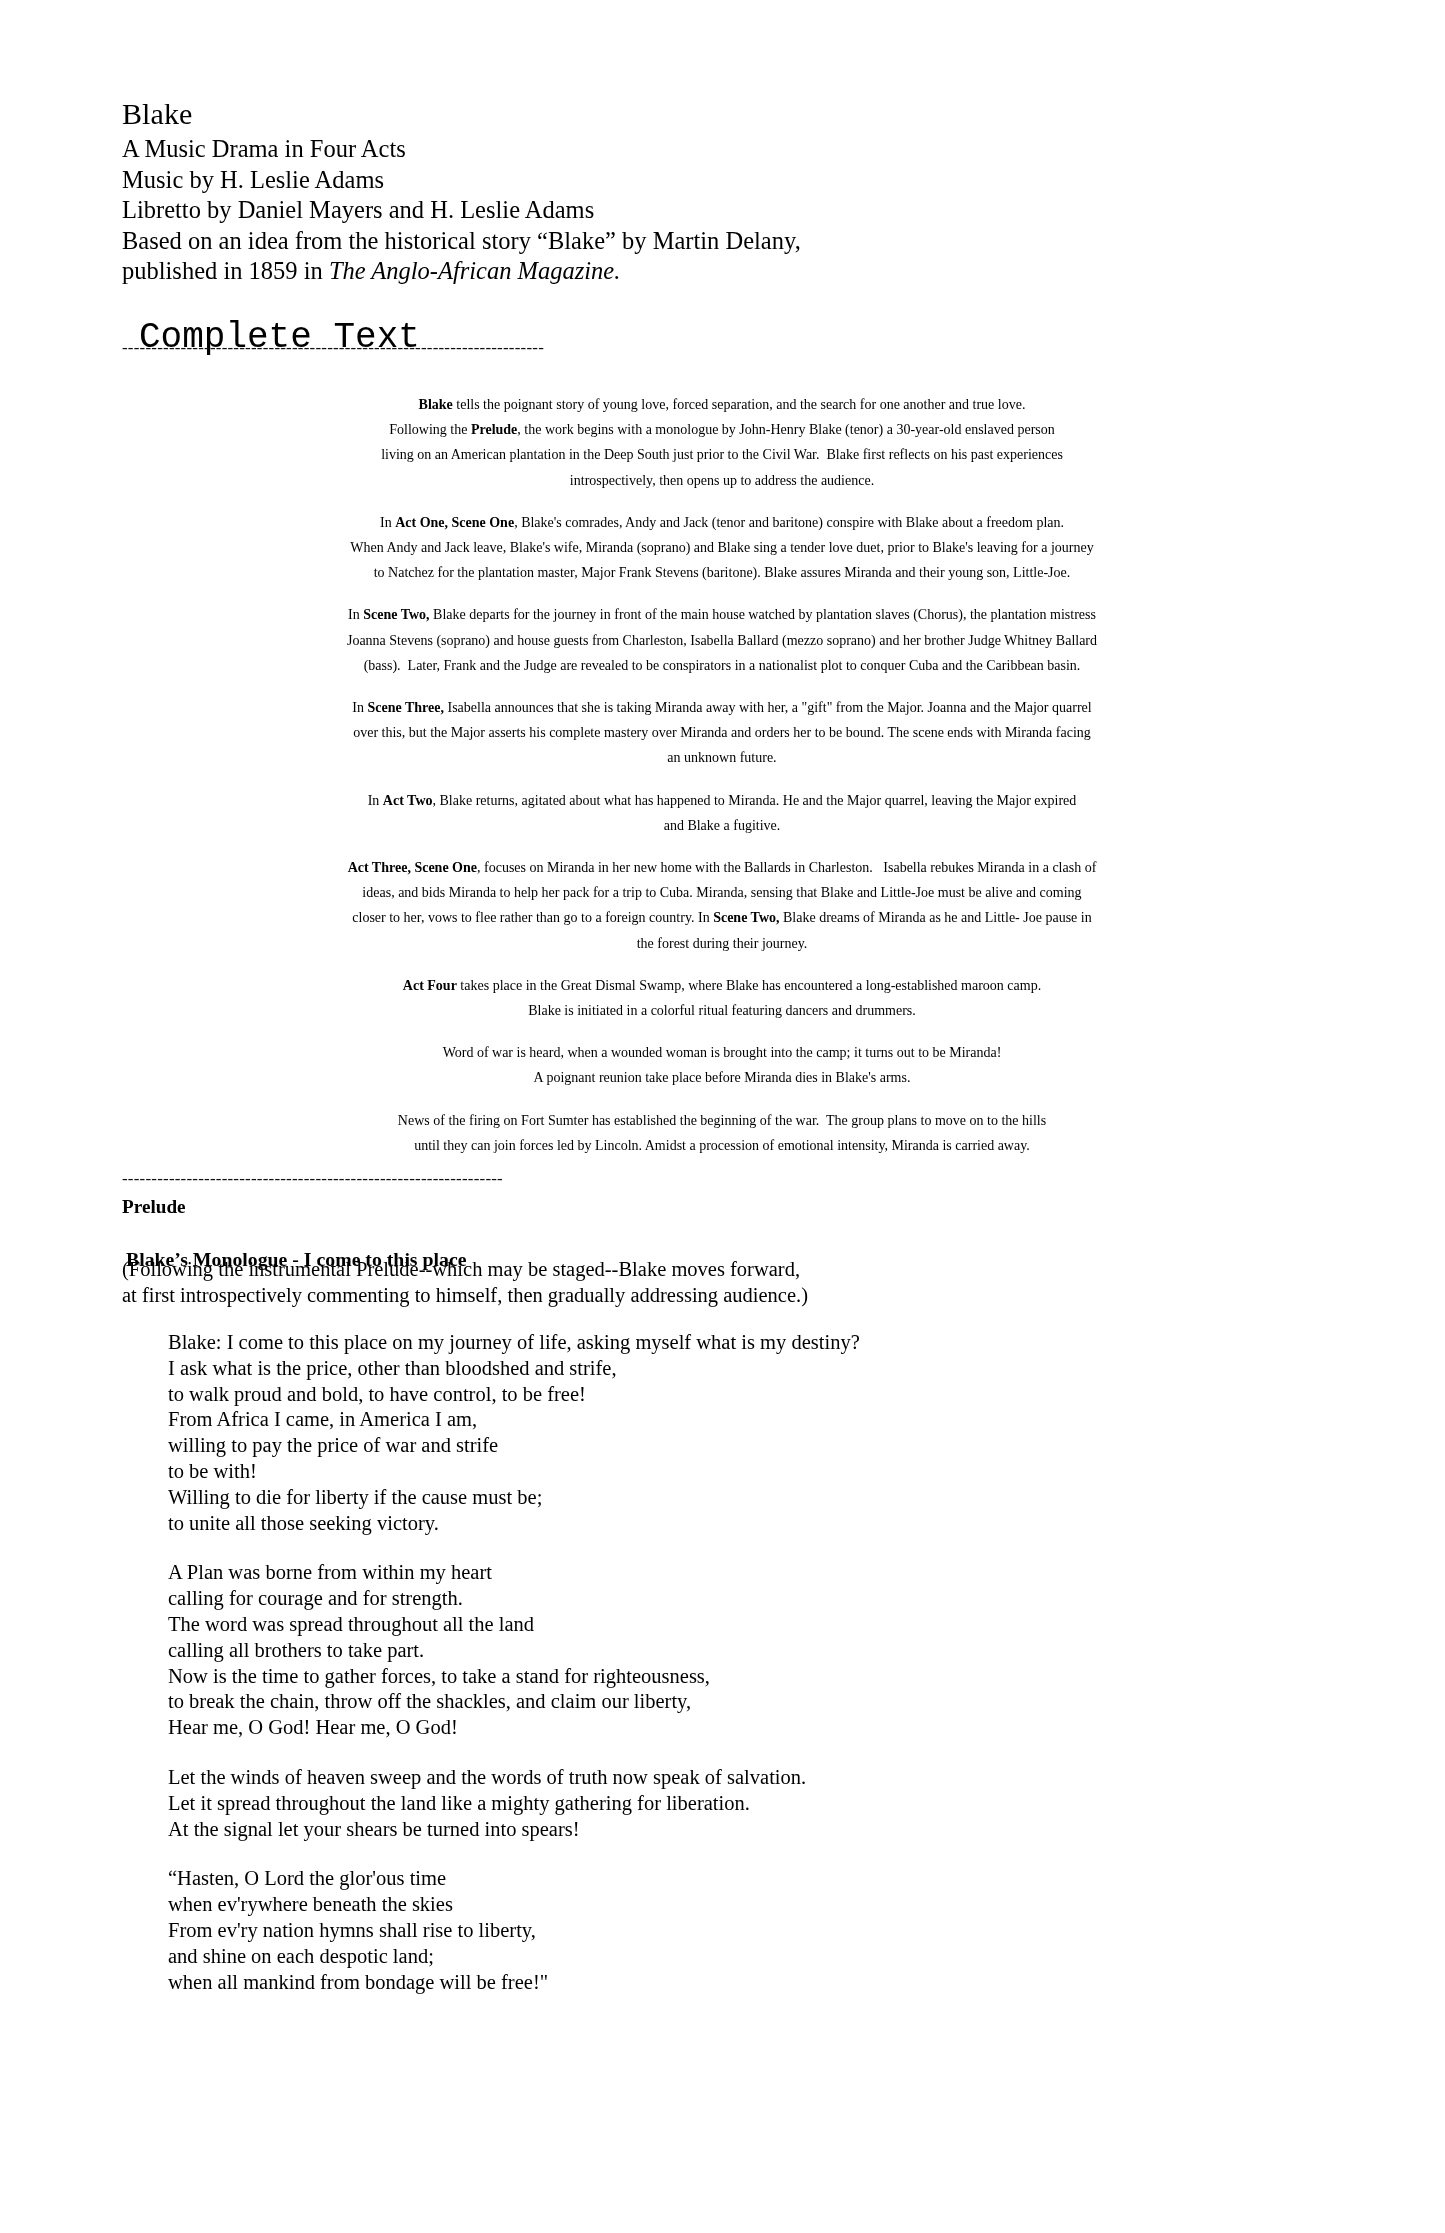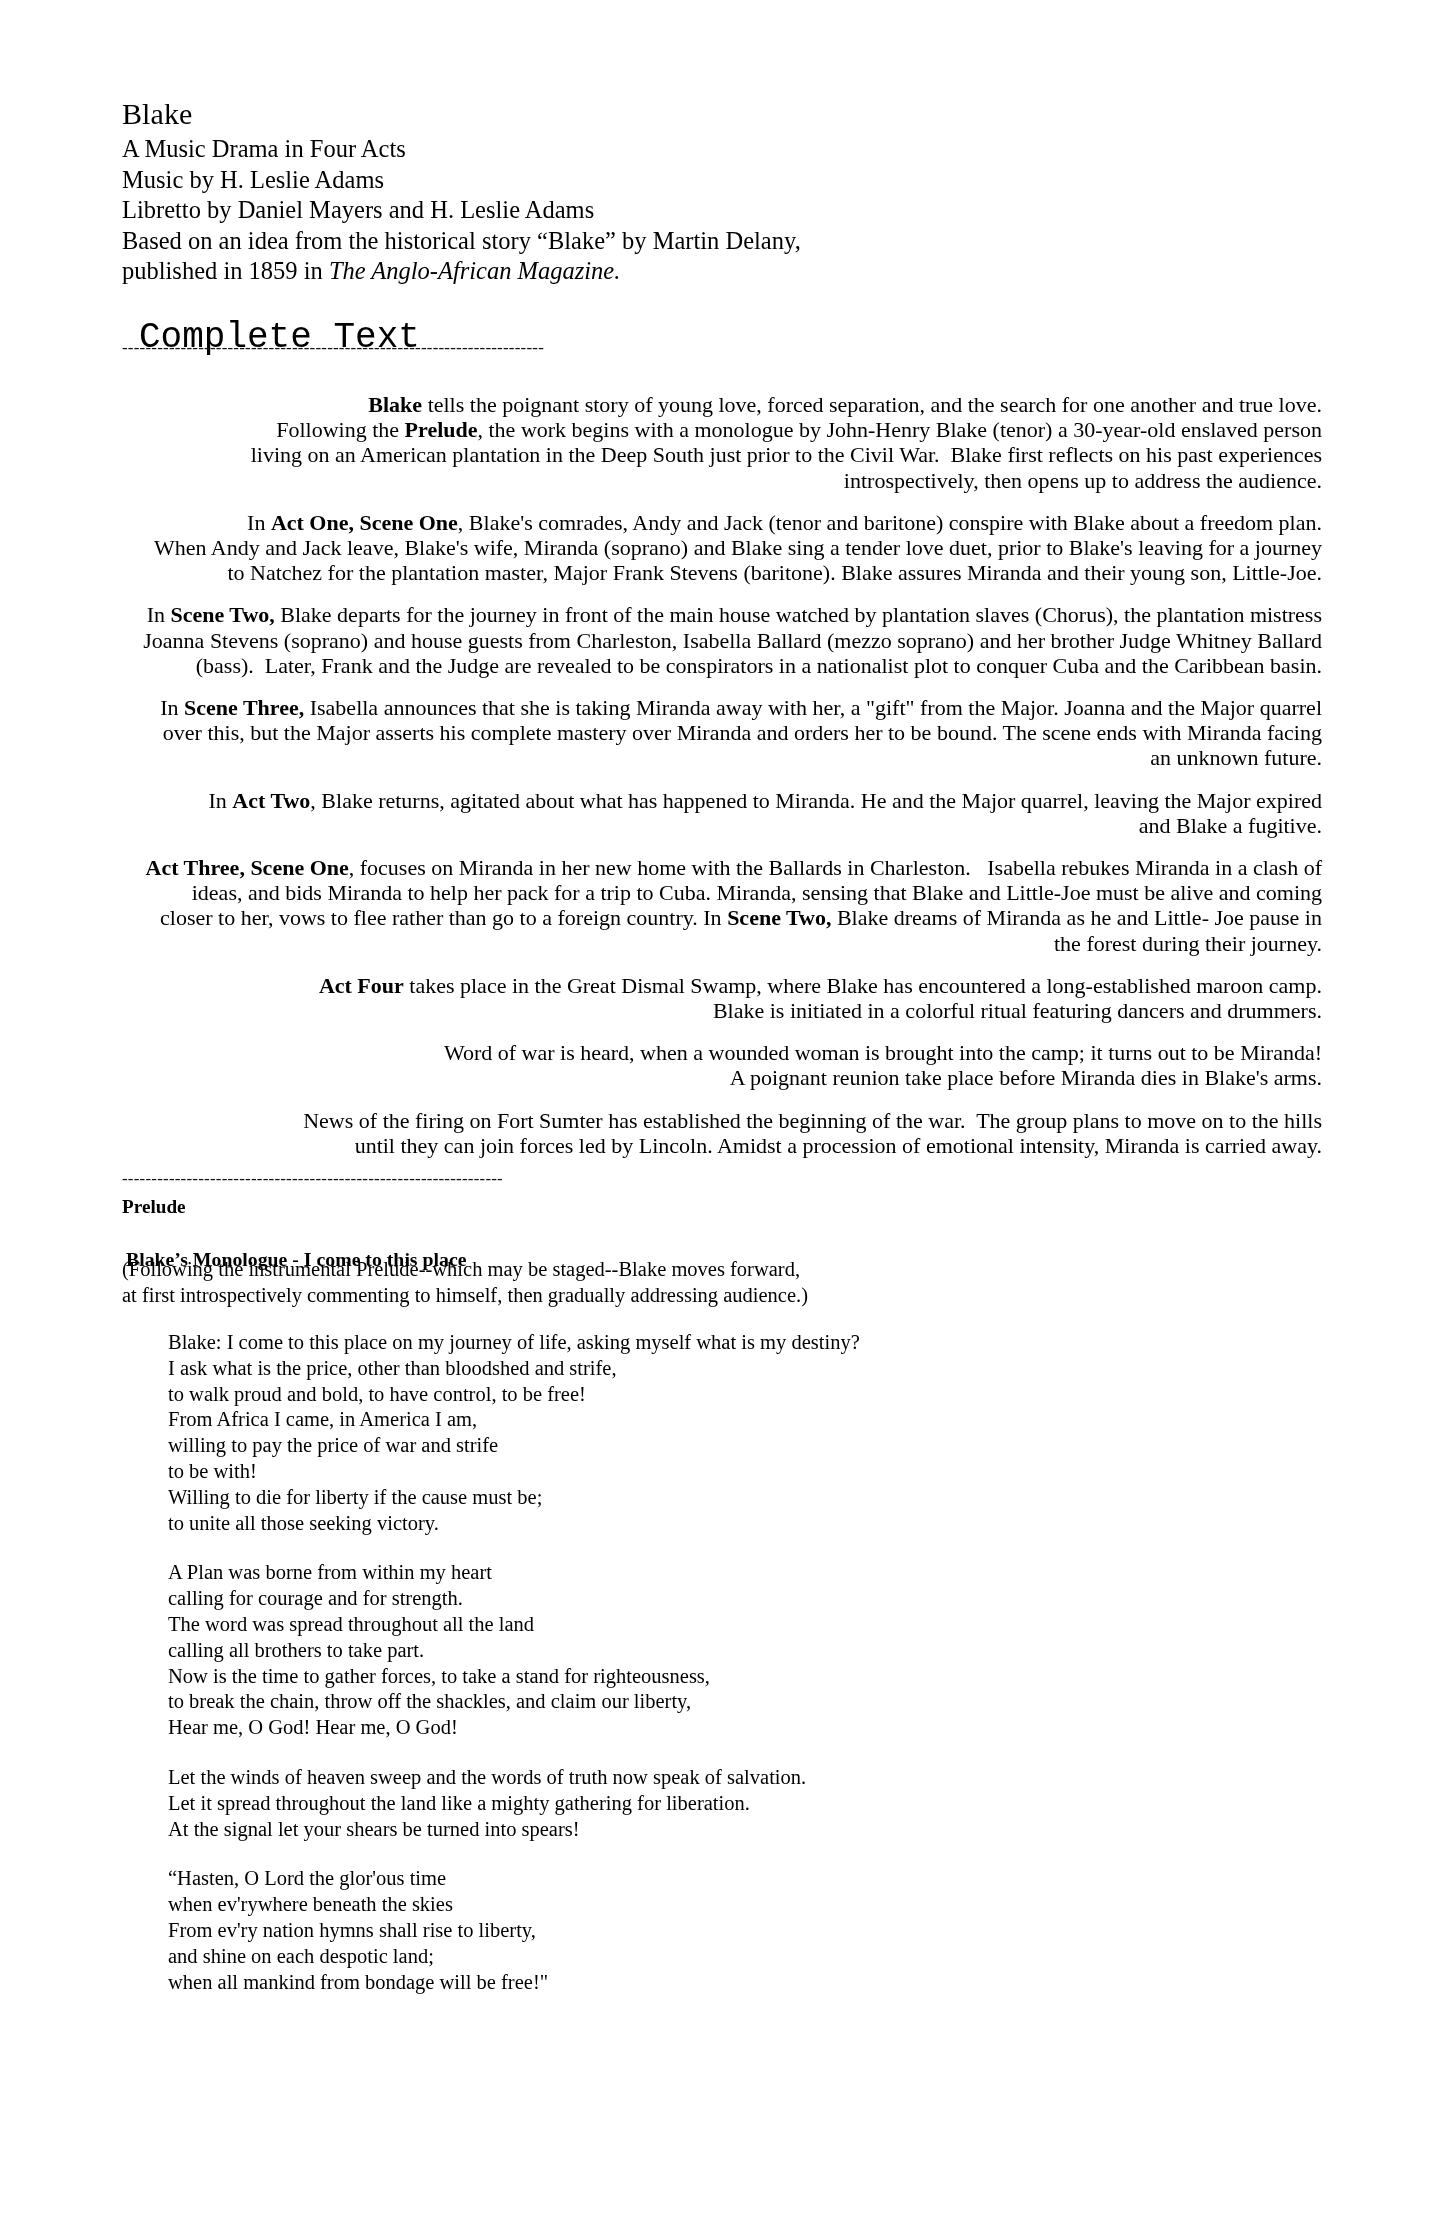--- a/index.html
+++ b/index.html
@@ -71,23 +71,23 @@
 
   
   .synopsis {
     position: absolute;
     left: 122px;
     top: 392px;
     width: 1200px;
   }
   .synopsis p {
     margin: 0 0 17px 0;
-    font-size: 22px;
+    font-size: 14px;
     line-height: 25.2px;
-    text-align: right;
+    text-align: center;
     white-space: pre-wrap;
   }
   .synopsis p b { font-weight: bold; }
 
   
   .prelude-label {
     position: absolute;
     left: 122px;
     top: 1194px;
     font-size: 19.2px;

